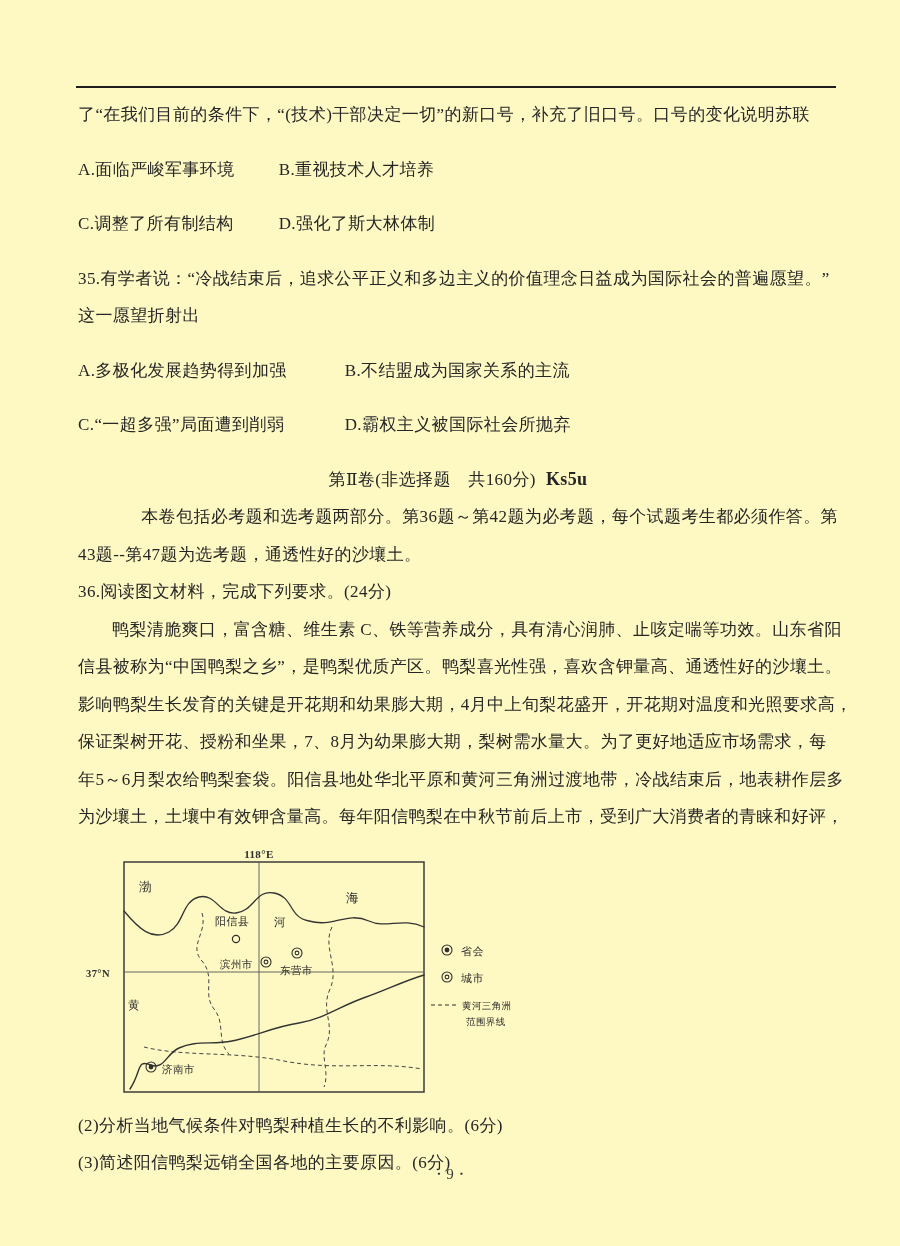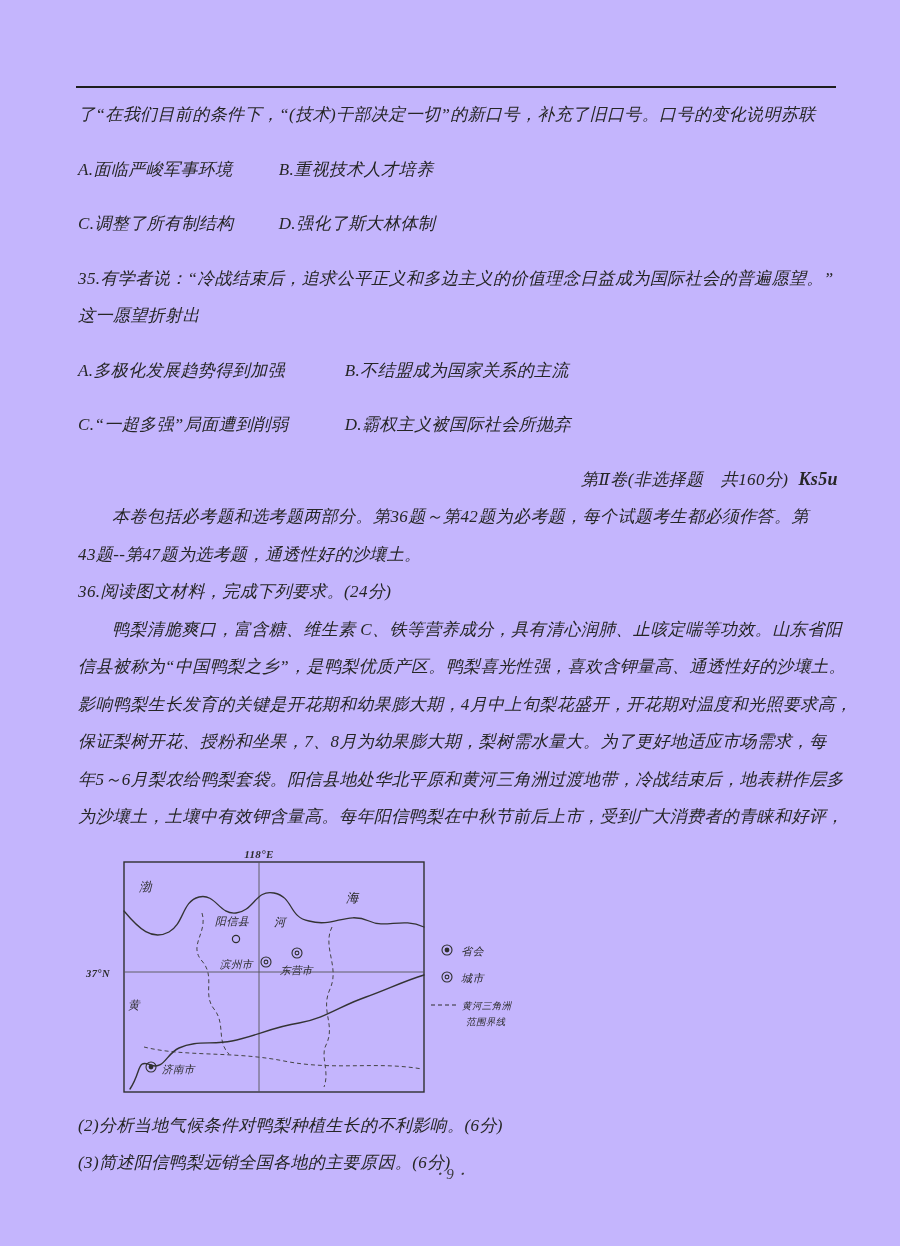--- a/index.html
+++ b/index.html
@@ -4,45 +4,44 @@
 <style>
   html,body{margin:0;padding:0;}
   body{
     background:#e8e8e8;
     font-family:"Liberation Serif","DejaVu Serif",serif;
   }
   .page{
     position:relative;
     width:900px;height:1246px;
     margin:0 auto;
-    background:#c4b5fd;
+    background:#fef9c3;
     color:#262626;
     overflow:hidden;
-    font-style:italic;
   }
   .top-rule{
     margin:86px 64px 0 76px;
     border-top:2.5px solid #1e1e1e;
     height:0;
   }
   .content{
     padding:8px 62px 0 78px;
     font-size:17px;
     letter-spacing:0.4px;
   }
   .line{
     margin:0;
     line-height:37.5px;
     white-space:nowrap;
   }
-  .indent{ text-indent:34px; }
+  .indent{ text-indent:34px;text-align:right; }
   .opt-row{ line-height:37.5px; white-space:nowrap; }
   .col34{ display:inline-block; width:196px; }
   .col35{ display:inline-block; width:262px; }
-  .center{ text-align:right; }
+  .center{ text-align:center; }
   .title-row{ margin-top:2px; }
   .watermark{ font-weight:bold; font-size:18px; margin-left:10px; }
   .figure{
     margin:13px 0 8px 6px;
   }
   .figure svg{ display:block; }
   .mt{ fill:#2c2c2c; font-family:"Liberation Serif","DejaVu Serif",serif; }
   .footer{
     position:absolute;
     bottom:62px;left:0;right:0;

